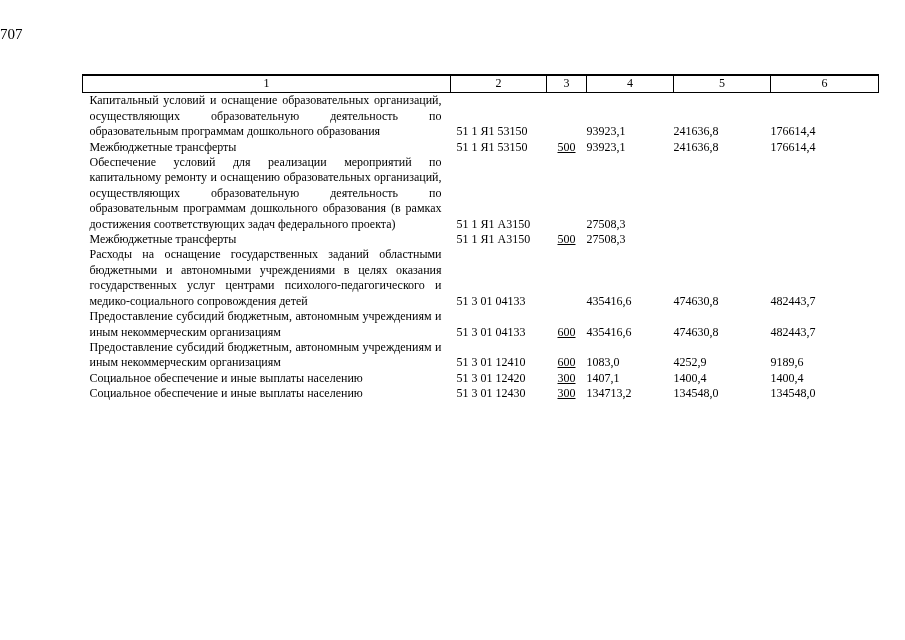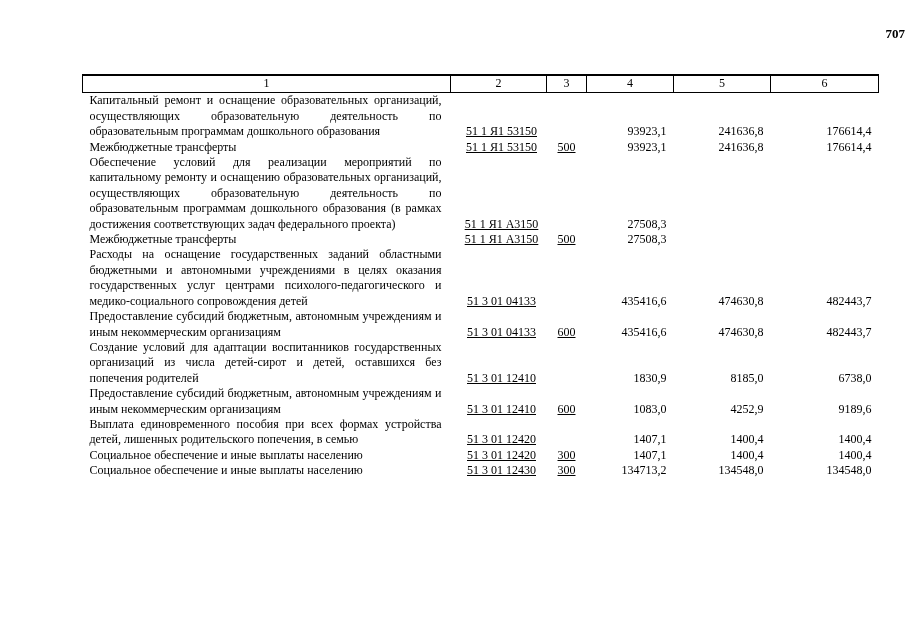--- a/index.html
+++ b/index.html
@@ -13,23 +13,22 @@
     overflow: hidden;
     font-family: "Liberation Serif", "DejaVu Serif", serif;
     color: #000000;
     position: relative;
   }
   .page-number {
     position: absolute;
     top: 26px;
     left: 0;
     width: 100%;
-    text-align: right;
-    font-size: 13px;
-    font-weight: bold;
+    text-align: left;
+    font-size: 15px;
   }
   .doc-table {
     position: absolute;
     top: 74px;
     left: 82px;
     width: 796px;
     border-collapse: collapse;
     font-size: 12px;
     line-height: 15.4px;
     table-layout: fixed;
@@ -46,34 +45,33 @@
   .doc-table td {
     vertical-align: bottom;
     padding: 0;
   }
   .doc-table td.c1 {
     text-align: justify;
     padding-left: 7px;
     padding-right: 9px;
   }
   .doc-table td.c2 {
-    text-align: center;
+    text-align: left;
     padding-left: 6px;
     white-space: nowrap;
-    text-decoration: underline;
   }
   .doc-table td.c3 {
     text-align: center;
     white-space: nowrap;
     text-decoration: underline;
   }
   .doc-table td.c4,
   .doc-table td.c5,
   .doc-table td.c6 {
-    text-align: right;
+    text-align: left;
     padding-right: 7px;
     white-space: nowrap;
   }
   col.w1 { width: 368px; }
   col.w2 { width: 96px; }
   col.w3 { width: 40px; }
   col.w4 { width: 87px; }
   col.w5 { width: 97px; }
   col.w6 { width: 108px; }
 </style>
@@ -96,21 +94,21 @@
       <th>1</th>
       <th>2</th>
       <th>3</th>
       <th>4</th>
       <th>5</th>
       <th>6</th>
     </tr>
   </thead>
   <tbody>
       <tr>
-        <td class="c1">Капитальный ремонт и оснащение образовательных организаций, осуществляющих образовательную деятельность по образовательным программам дошкольного образования</td>
+        <td class="c1">Капитальный условий и оснащение образовательных организаций, осуществляющих образовательную деятельность по образовательным программам дошкольного образования</td>
         <td class="c2">51 1 Я1 53150</td>
         <td class="c3"></td>
         <td class="c4">93923,1</td>
         <td class="c5">241636,8</td>
         <td class="c6">176614,4</td>
       </tr>
       <tr>
         <td class="c1">Межбюджетные трансферты</td>
         <td class="c2">51 1 Я1 53150</td>
         <td class="c3">500</td>
@@ -144,42 +142,26 @@
       </tr>
       <tr>
         <td class="c1">Предоставление субсидий бюджетным, автономным учреждениям и иным некоммерческим организациям</td>
         <td class="c2">51 3 01 04133</td>
         <td class="c3">600</td>
         <td class="c4">435416,6</td>
         <td class="c5">474630,8</td>
         <td class="c6">482443,7</td>
       </tr>
       <tr>
-        <td class="c1">Создание условий для адаптации воспитанников государственных организаций из числа детей-сирот и детей, оставшихся без попечения родителей</td>
-        <td class="c2">51 3 01 12410</td>
-        <td class="c3"></td>
-        <td class="c4">1830,9</td>
-        <td class="c5">8185,0</td>
-        <td class="c6">6738,0</td>
-      </tr>
-      <tr>
         <td class="c1">Предоставление субсидий бюджетным, автономным учреждениям и иным некоммерческим организациям</td>
         <td class="c2">51 3 01 12410</td>
         <td class="c3">600</td>
         <td class="c4">1083,0</td>
         <td class="c5">4252,9</td>
         <td class="c6">9189,6</td>
-      </tr>
-      <tr>
-        <td class="c1">Выплата единовременного пособия при всех формах устройства детей, лишенных родительского попечения, в семью</td>
-        <td class="c2">51 3 01 12420</td>
-        <td class="c3"></td>
-        <td class="c4">1407,1</td>
-        <td class="c5">1400,4</td>
-        <td class="c6">1400,4</td>
       </tr>
       <tr>
         <td class="c1">Социальное обеспечение и иные выплаты населению</td>
         <td class="c2">51 3 01 12420</td>
         <td class="c3">300</td>
         <td class="c4">1407,1</td>
         <td class="c5">1400,4</td>
         <td class="c6">1400,4</td>
       </tr>
       <tr>

